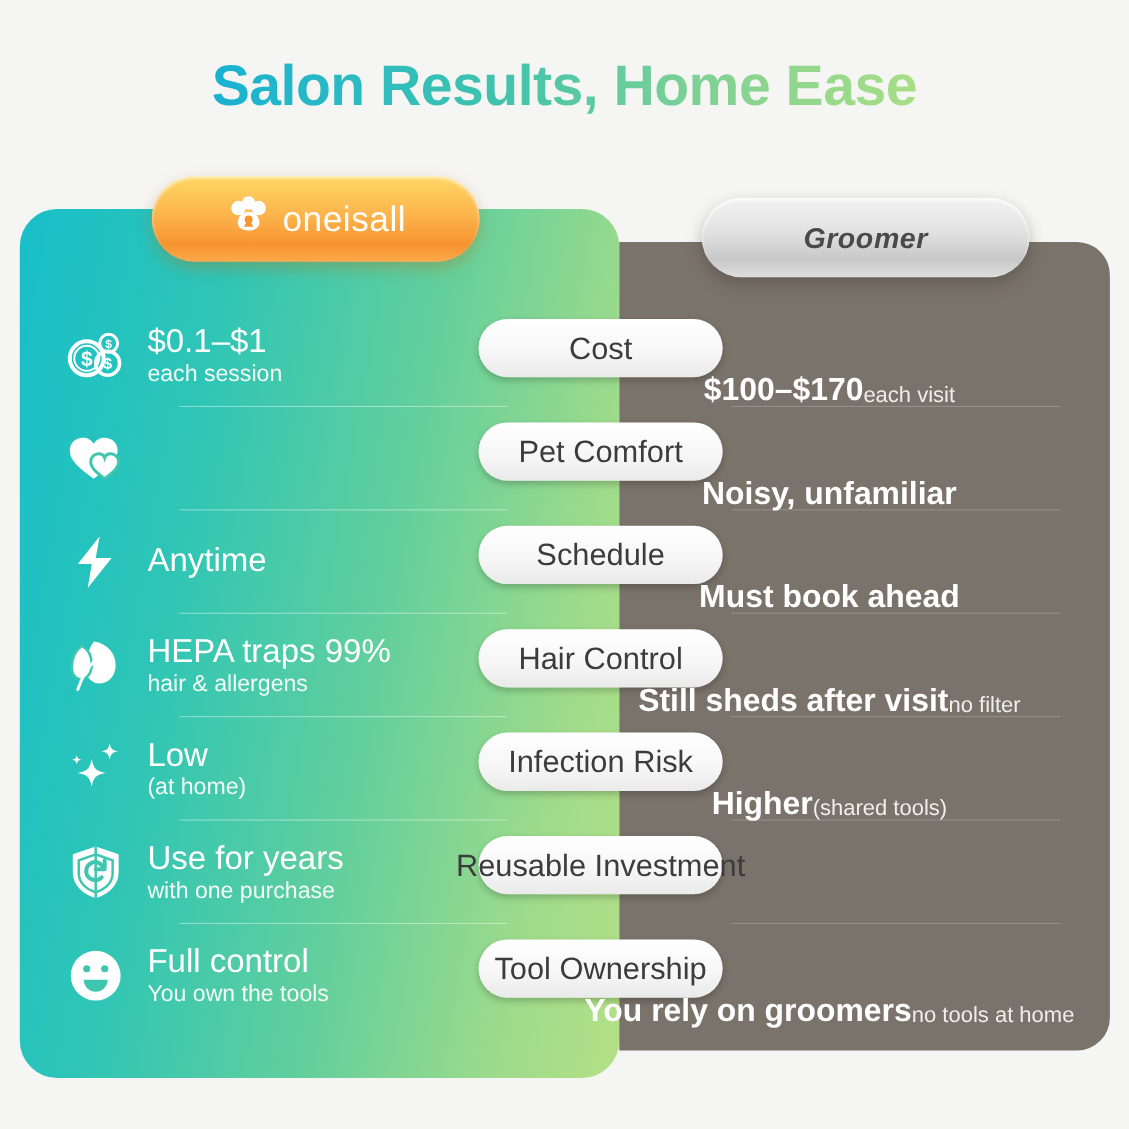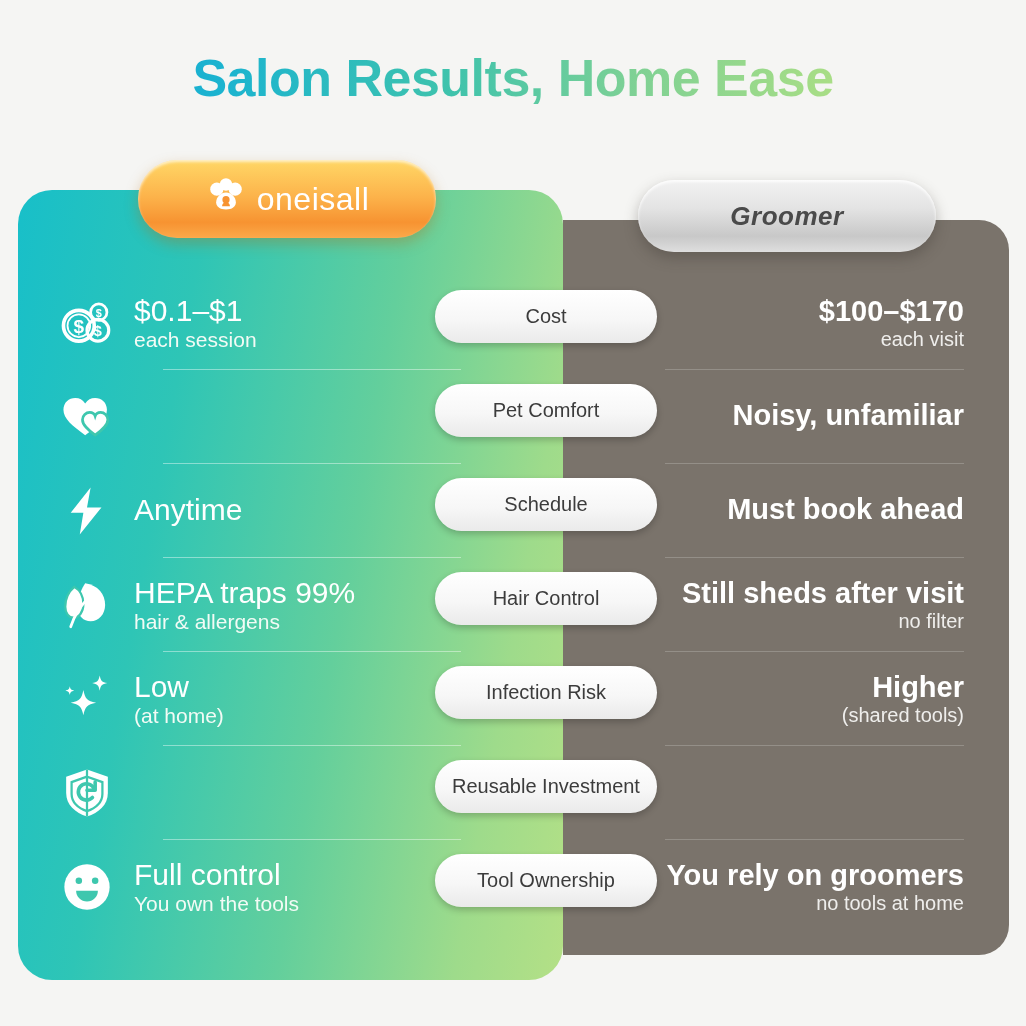--- a/index.html
+++ b/index.html
@@ -78,34 +78,34 @@
     display:flex; align-items:center; gap:16px;
   }
   .ico { width:62px; height:62px; flex:none; display:flex; align-items:center; justify-content:center; }
   .ico svg { width:58px; height:58px; display:block; }
   .ltext { display:flex; flex-direction:column; justify-content:center; line-height:1.04; }
   .l-main { color:#fff; font-size:30px; font-weight:normal; white-space:nowrap; }
   .l-sub  { color:#f2fbf5; font-size:21px; font-weight:normal; white-space:nowrap; margin-top:3px; }
 
   .right-cell {
     position:absolute; right:62px; top:0; width:420px; height:94px;
-    display:flex; flex-direction:column; align-items:flex-end; justify-content:center; line-height:1.04;
+    display:flex; flex-direction:row; align-items:flex-end; justify-content:center; line-height:1.04;
   }
   .r-main { color:#fff; font-size:29px; font-weight:bold; white-space:nowrap; }
   .r-sub  { color:#efeeec; font-size:20px; font-weight:normal; white-space:nowrap; margin-top:3px; }
 
   .pill {
     position:absolute; left:435px; top:14px;
     width:222px; height:53px;
     border-radius:27px;
     background:linear-gradient(180deg,#ffffff 0%,#f7f7f7 55%,#eaeaea 100%);
     box-shadow:0 3px 7px rgba(0,0,0,.22);
     display:flex; align-items:center; justify-content:center;
   }
-  .pill span { color:#3c3c3c; font-size:20px; white-space:nowrap; }
+  .pill span { color:#3c3c3c; font-size:28px; white-space:nowrap; }
 
   .divider-l {
     position:absolute; left:163px; right:565px; bottom:0; height:1px;
     background:rgba(255,255,255,.42);
   }
   .divider-r {
     position:absolute; left:665px; right:62px; bottom:0; height:1px;
     background:rgba(255,255,255,.20);
   }
   .row:last-child .divider-l, .row:last-child .divider-r { display:none; }
@@ -264,20 +264,24 @@
     <div class="left-cell">
       <span class="ico">
         <svg viewBox="0 0 64 64" aria-hidden="true">
           <path d="M32 6 9 14v18c0 13 10 22 23 26 13-4 23-13 23-26V14z" fill="#fff"></path>
           <path d="M32 6v52" stroke="#3ec7ae" stroke-width="2.5"></path>
           <path d="M32 14 15 20v13c0 9 7 16 17 19 10-3 17-10 17-19V20z" fill="none" stroke="#3ec7ae" stroke-width="2.5"></path>
           <path d="M40 28a9 9 0 1 0-2 9" stroke="#3ec7ae" stroke-width="4" fill="none" stroke-linecap="round"></path>
           <path d="M41 20v9h-9" stroke="#3ec7ae" stroke-width="4" fill="none" stroke-linecap="round" stroke-linejoin="round"></path>
         </svg>
       </span>
+      <span class="ltext">
+        <span class="l-main">Use for years</span>
+        <span class="l-sub">with one purchase</span>
+      </span>
     </div>
     <div class="pill">
       <span>Reusable Investment</span>
     </div>
     <div class="divider-l"></div>
     <div class="divider-r"></div>
   </div>
 
   <div class="row">
     <div class="left-cell">

